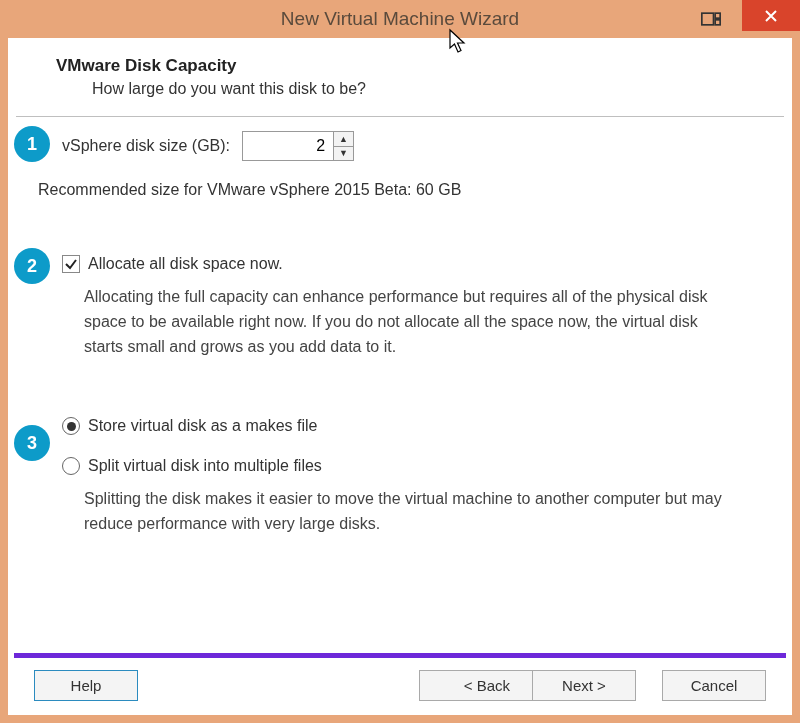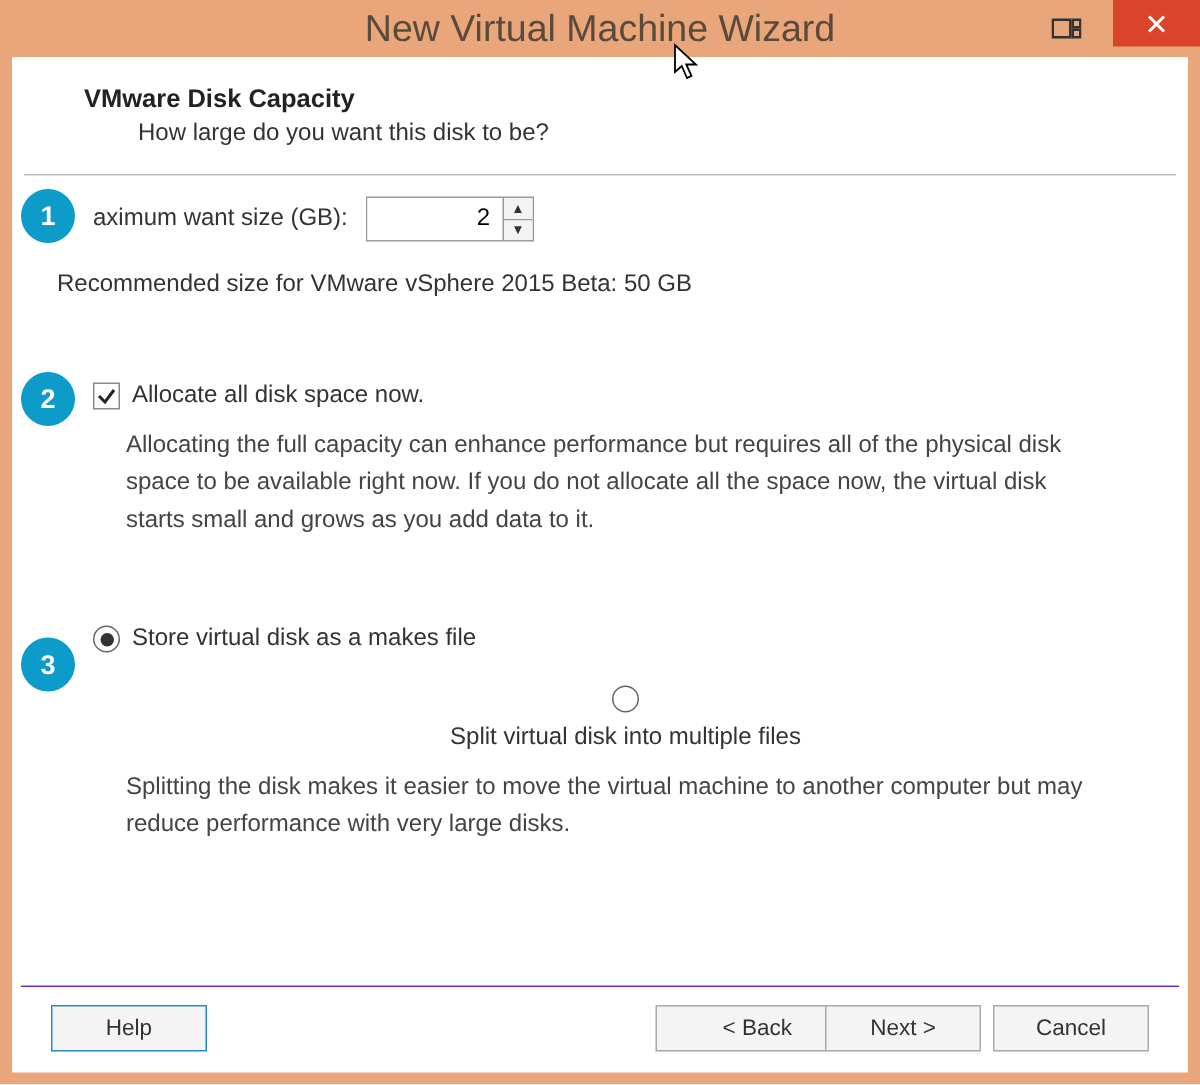--- a/index.html
+++ b/index.html
@@ -1,19 +1,19 @@
 <!DOCTYPE html>
 <html><head>
   <meta charset="utf-8">
   <style>
     * { margin: 0; padding: 0; box-sizing: border-box; font-family: 'Segoe UI', Tahoma, sans-serif; }
     body { background: #fff; width: 800px; height: 723px; }
     .window { width: 800px; height: 723px; border: 8px solid #e8a67a; position: relative; background: #fff; display: flex; flex-direction: column; }
     .titlebar { height: 38px; background: #e8a67a; display: flex; align-items: center; justify-content: center; position: relative; margin-top: -8px; margin-left: -8px; margin-right: -8px; }
-    .titlebar-text { color: #5a4a3c; font-size: 25px; }
+    .titlebar-text { color: #5a4a3c; font-size: 19px; }
     .titlebar-right { position: absolute; right: 0; top: 0; display: flex; align-items: center; height: 100%; }
     .snap-icon { width: 22px; height: 16px; margin-right: 20px; color: #3a3a3a; display: flex; align-items: center; justify-content: center; }
     .close-btn { width: 58px; height: 31px; background: #d9442b; display: flex; align-items: center; justify-content: center; cursor: pointer; margin-top: -7px; }
     .close-btn svg { width: 12px; height: 12px; }
     .cursor { position: absolute; left: 448px; top: 28px; z-index: 10; pointer-events: none; }
     .header { padding: 18px 48px 14px 48px; }
     .header-title { font-weight: bold; font-size: 17px; color: #222; }
     .header-sub { font-size: 16px; color: #333; padding-left: 36px; padding-top: 4px; }
     .sep { height: 1px; background: #bfbfbf; margin: 4px 8px 0 8px; }
     .content { padding: 14px 20px 0 20px; flex: 1; font-size: 16px; color: #333; position: relative; }
@@ -22,33 +22,33 @@
     .spinner { display: flex; align-items: stretch; border: 1px solid #999; height: 30px; }
     .spinner input { width: 90px; border: none; text-align: right; padding-right: 8px; font-size: 16px; outline: none; }
     .spinner-btns { display: flex; flex-direction: column; width: 20px; border-left: 1px solid #999; }
     .spinner-btn { flex: 1; display: flex; align-items: center; justify-content: center; background: #f3f3f3; cursor: pointer; font-size: 9px; }
     .spinner-btn:first-child { border-bottom: 1px solid #999; }
     .rec { padding: 20px 0 0 10px; }
     .check-row { display: flex; align-items: center; gap: 8px; padding-left: 34px; margin-top: 56px; text-align: center; }
     .check-box { width: 18px; height: 18px; border: 1px solid #888; display: flex; align-items: center; justify-content: center; background: #fff; cursor: pointer; }
     .desc { padding: 12px 36px 0 56px; line-height: 1.55; color: #444; }
     .radio-row { display: flex; align-items: center; gap: 8px; padding-left: 34px; margin-top: 58px; }
-    .radio-row + .radio-row { margin-top: 22px; flex-direction: column; }
+    .radio-row + .radio-row { margin-top: 22px; }
     .radio { width: 18px; height: 18px; border: 1.5px solid #666; border-radius: 50%; display: flex; align-items: center; justify-content: center; background: #fff; cursor: pointer; }
     .radio.checked::after { content: ''; width: 9px; height: 9px; background: #333; border-radius: 50%; }
     .number-badge { position: absolute; width: 36px; height: 36px; border-radius: 50%; background: #0d9bc9; display: flex; align-items: center; justify-content: center; color: #fff; font-size: 18px; font-weight: bold; box-shadow: 0 0 0 2px rgba(255,255,255,0.6); z-index: 5; }
     .b1 { left: 6px; top: 9px; }
     .b2 { left: 6px; top: 131px; }
     .b3 { left: 6px; top: 308px; }
-    .footer { border-top: 1px solid #6d28d9; padding: 12px 20px 14px 20px; display: flex; align-items: center; margin: 0 6px; }
+    .footer { border-top: 5px solid #6d28d9; padding: 12px 20px 14px 20px; display: flex; align-items: center; margin: 0 6px; }
     .btn { height: 31px; padding: 0 22px; background: #f4f4f4; border: 1px solid #a9a9a9; font-size: 15px; color: #333; cursor: pointer; display: flex; align-items: center; justify-content: center; }
     .btn.help { border: 1px solid #2b8bbf; min-width: 104px; }
     .btn.back { min-width: 104px; padding-left: 44px; }
     .btn.next { min-width: 104px; margin-left: -1px; }
-    .btn.cancel { min-width: 104px; margin-left: 8px; }
+    .btn.cancel { min-width: 104px; margin-left: 26px; }
     .footer-right { margin-left: auto; display: flex; }
   </style>
 </head>
 <body>
 
 <div class="window">
   <div class="titlebar">
     <span class="titlebar-text">New Virtual Machine Wizard</span>
     <div class="titlebar-right">
       <span class="snap-icon">
@@ -74,30 +74,30 @@
     <div class="header-sub">How large do you want this disk to be?</div>
   </div>
   <div class="sep"></div>
 
   <div class="content">
     <div class="number-badge b1">1</div>
     <div class="number-badge b2">2</div>
     <div class="number-badge b3">3</div>
 
     <div class="row-disk">
-      <span class="disk-label">aximum want size (GB):</span>
+      <span class="disk-label">vSphere disk size (GB):</span>
       <div class="spinner">
         <input value="2" style="">
         <div class="spinner-btns">
           <div class="spinner-btn">▲</div>
           <div class="spinner-btn">▼</div>
         </div>
       </div>
     </div>
-    <div class="rec">Recommended size for VMware vSphere 2015 Beta: 50 GB</div>
+    <div class="rec">Recommended size for VMware vSphere 2015 Beta: 60 GB</div>
 
     <div class="check-row">
       <div class="check-box">
         <svg width="14" height="14" viewBox="0 0 14 14">
             <path d="M2 7 L6 11 L12 3" fill="none" stroke="#222" stroke-width="2"></path>
           </svg>
       </div>
       <span>Allocate all disk space now.</span>
     </div>
     <div class="desc">Allocating the full capacity can enhance performance but requires all of the physical disk space to be available right now. If you do not allocate all the space now, the virtual disk starts small and grows as you add data to it.</div>

